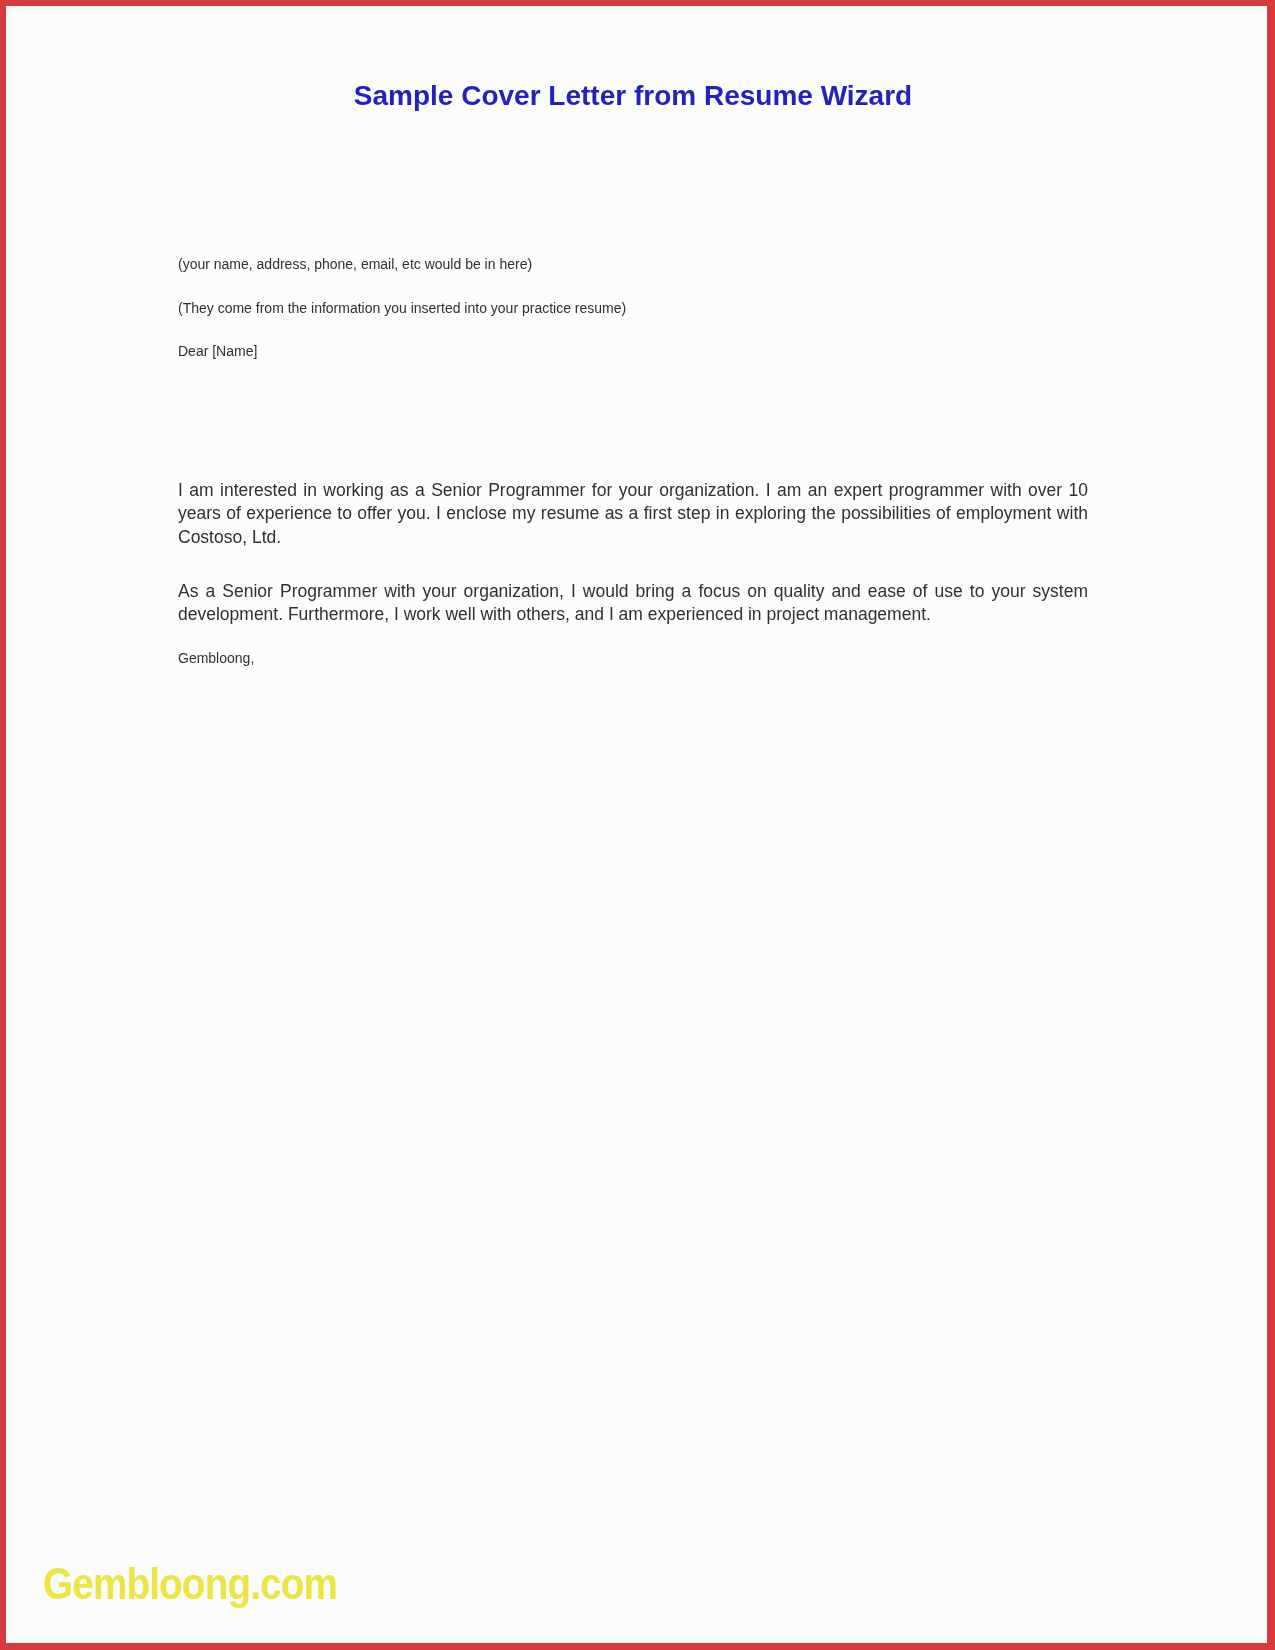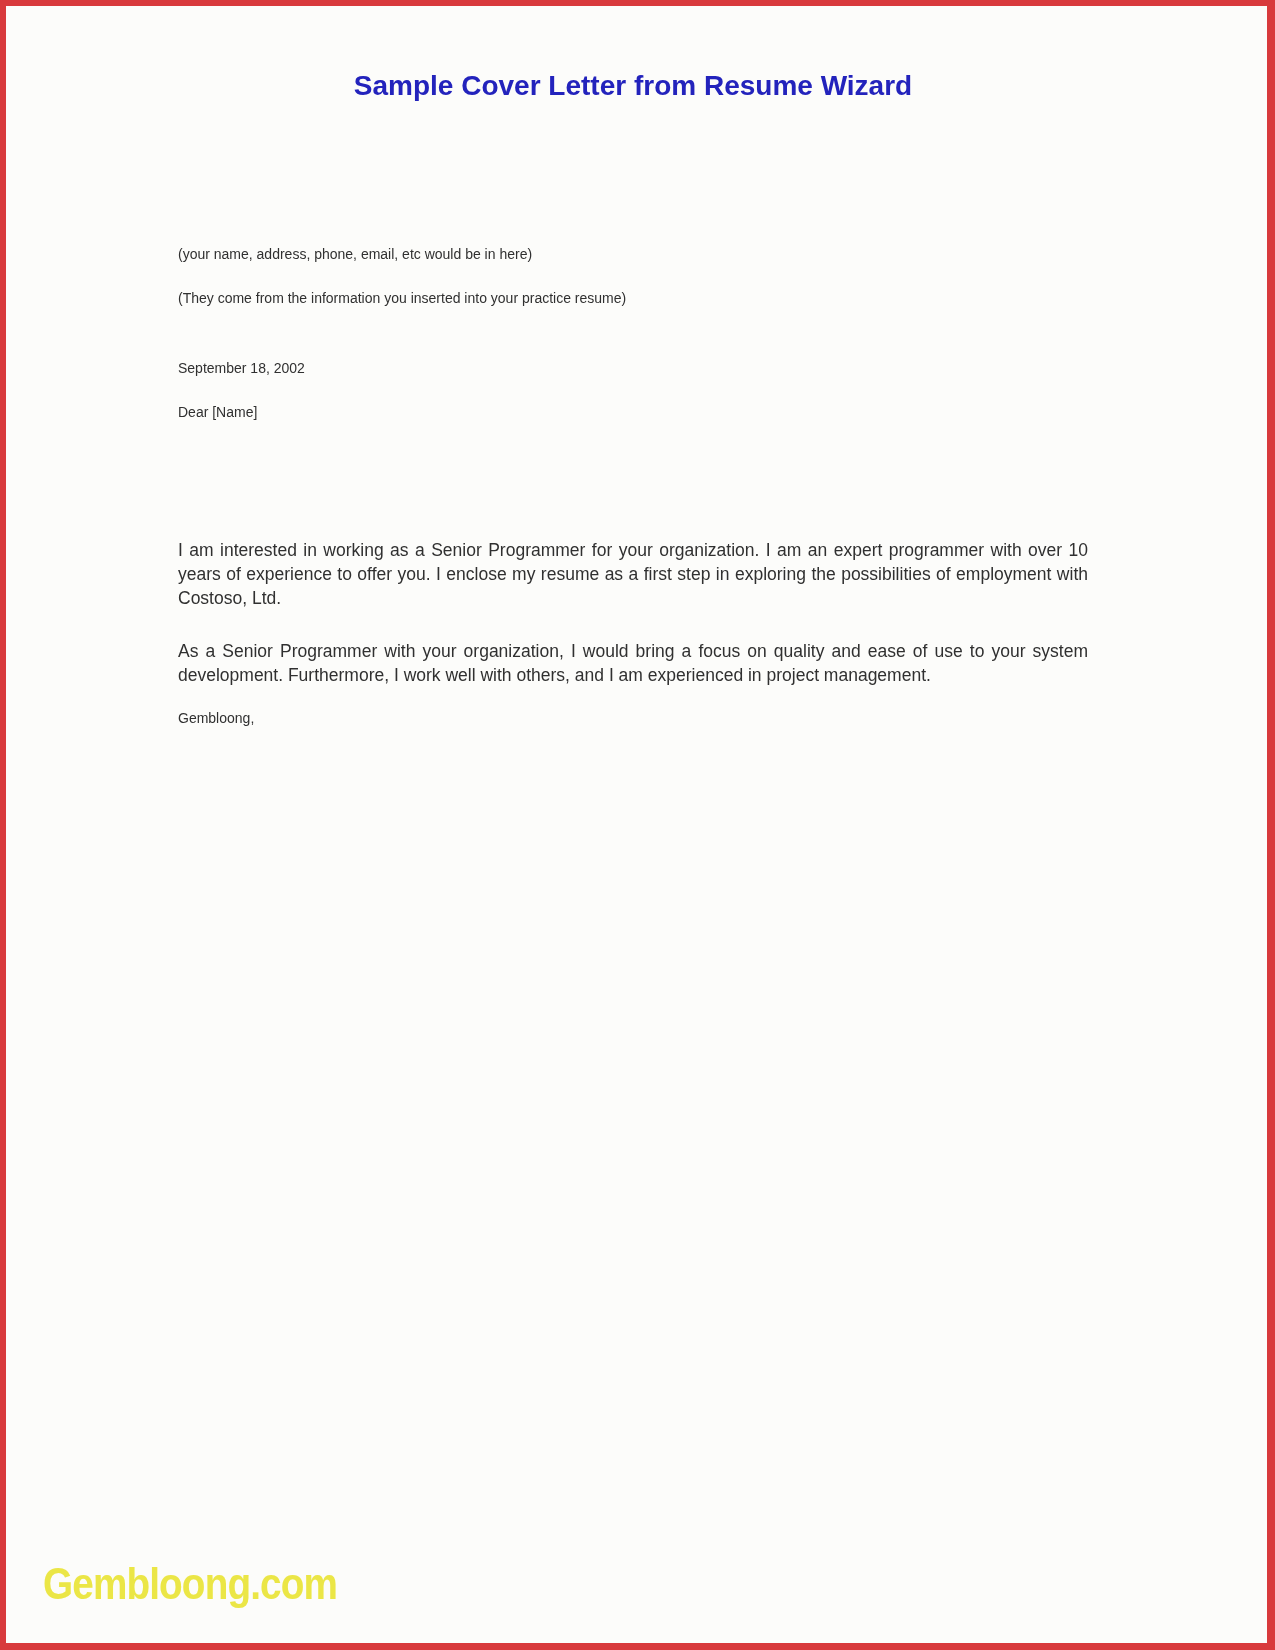--- a/index.html
+++ b/index.html
@@ -14,21 +14,21 @@
     border-color: var(--border-red, #d83a3c);
     border-width: 6px 8px 7px 6px;
     overflow: hidden;
     font-family: "Liberation Sans", "DejaVu Sans", sans-serif;
     color: var(--body-text, #303030);
   }
 
   .content {
     position: absolute;
     left: 172px;
-    top: 0;
+    top: 10px;
     width: 910px;
   }
 
   .doc-title {
     margin: 63px 0 0 0;
     font-size: 28px;
     line-height: 34px;
     font-weight: 700;
     text-align: center;
     color: var(--title-blue, #2323bc);
@@ -75,21 +75,20 @@
 
 <div class="sheet">
   <div class="content">
 
     <h1 class="doc-title">Sample Cover Letter from Resume Wizard</h1>
 
     <div class="line mt-140">(your name, address, phone, email, etc would be in here)</div>
 
     <div class="line mt-20">(They come from the information you inserted into your practice resume)</div>
 
-    <div class="line mt-47">September 18, 2002</div>
 
     <div class="line mt-20">Dear [Name]</div>
 
     <p class="para mt-76">I am interested in working as a Senior Programmer for your organization. I am an expert programmer with over 10 years of experience to offer you. I enclose my resume as a first step in exploring the possibilities of employment with Costoso, Ltd.</p>
 
 
     <p class="para mt-26">As a Senior Programmer with your organization, I would bring a focus on quality and ease of use to your system development. Furthermore, I work well with others, and I am experienced in project management.</p>
 
 
     <div class="line mt-20">Gembloong,</div>

